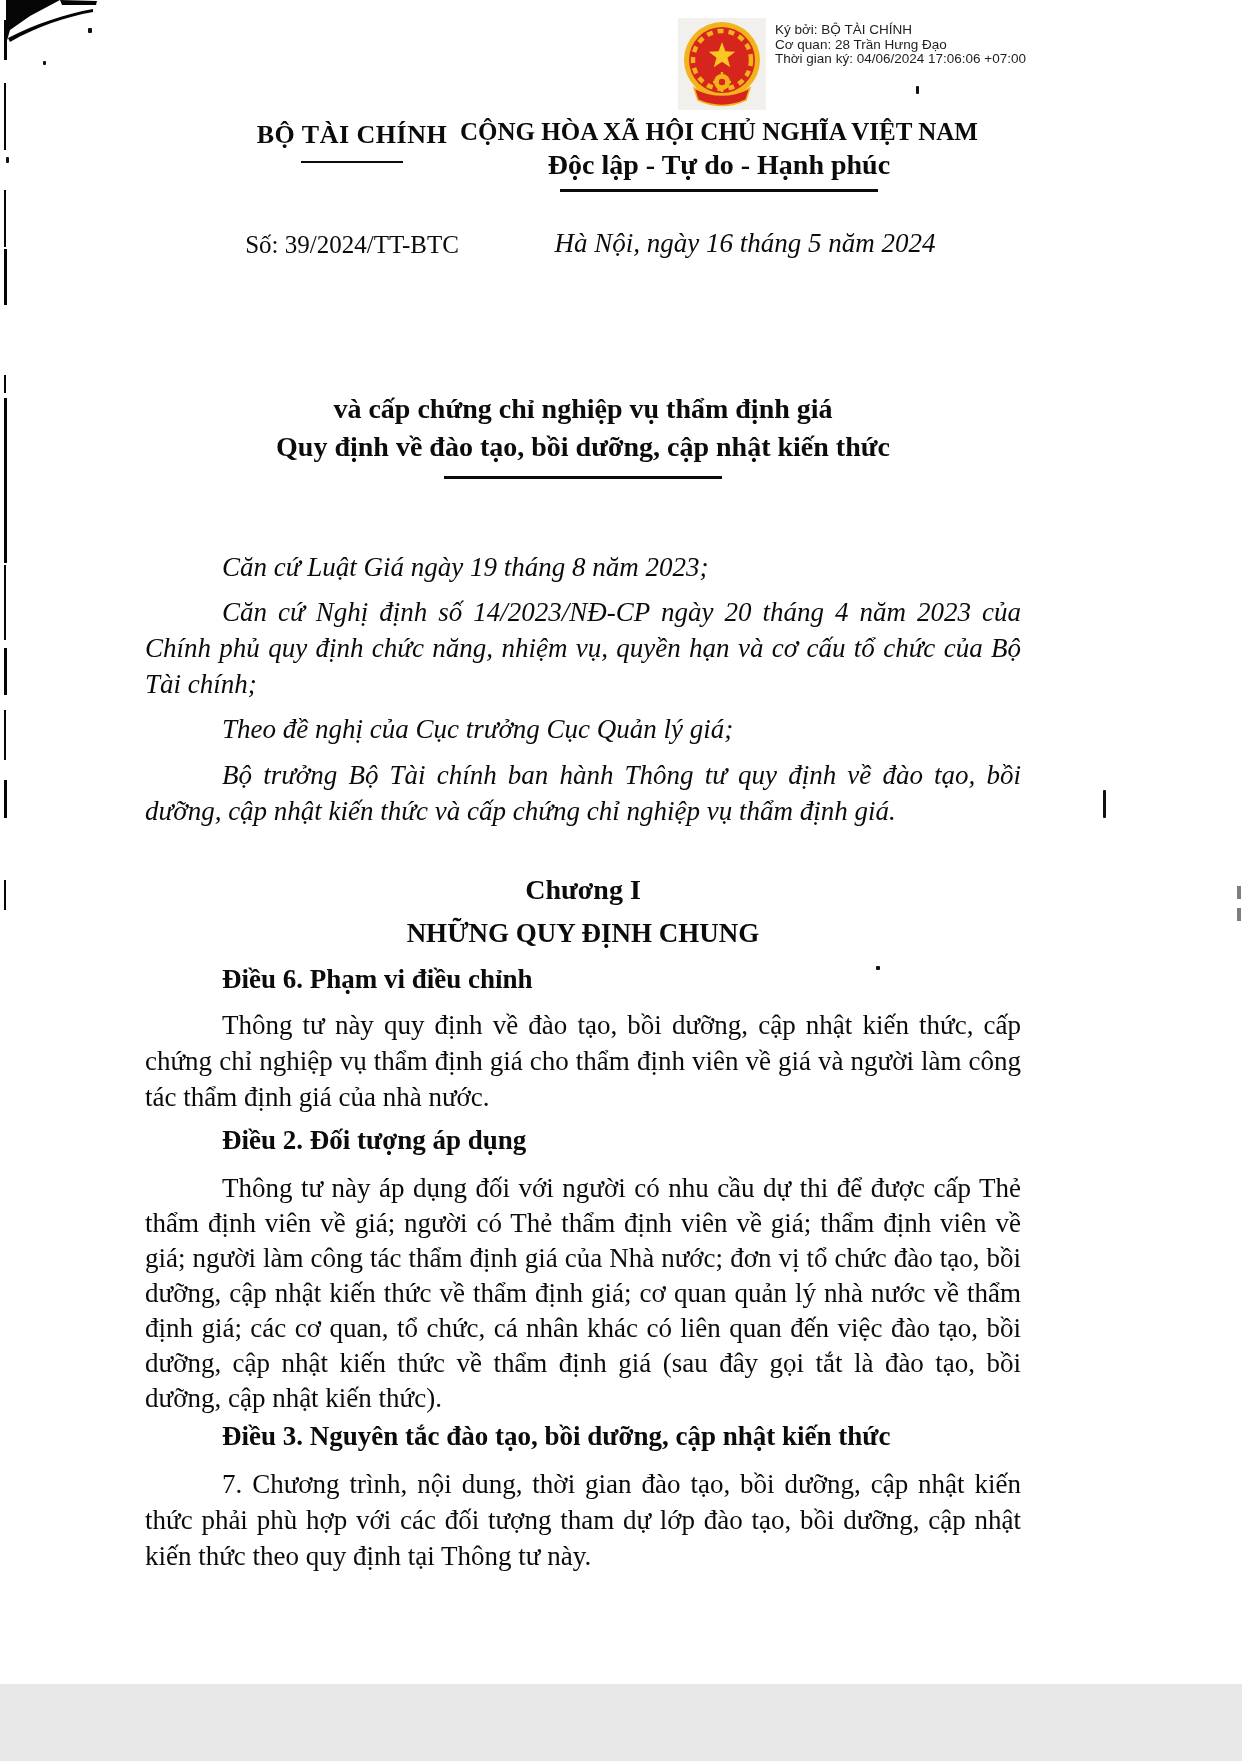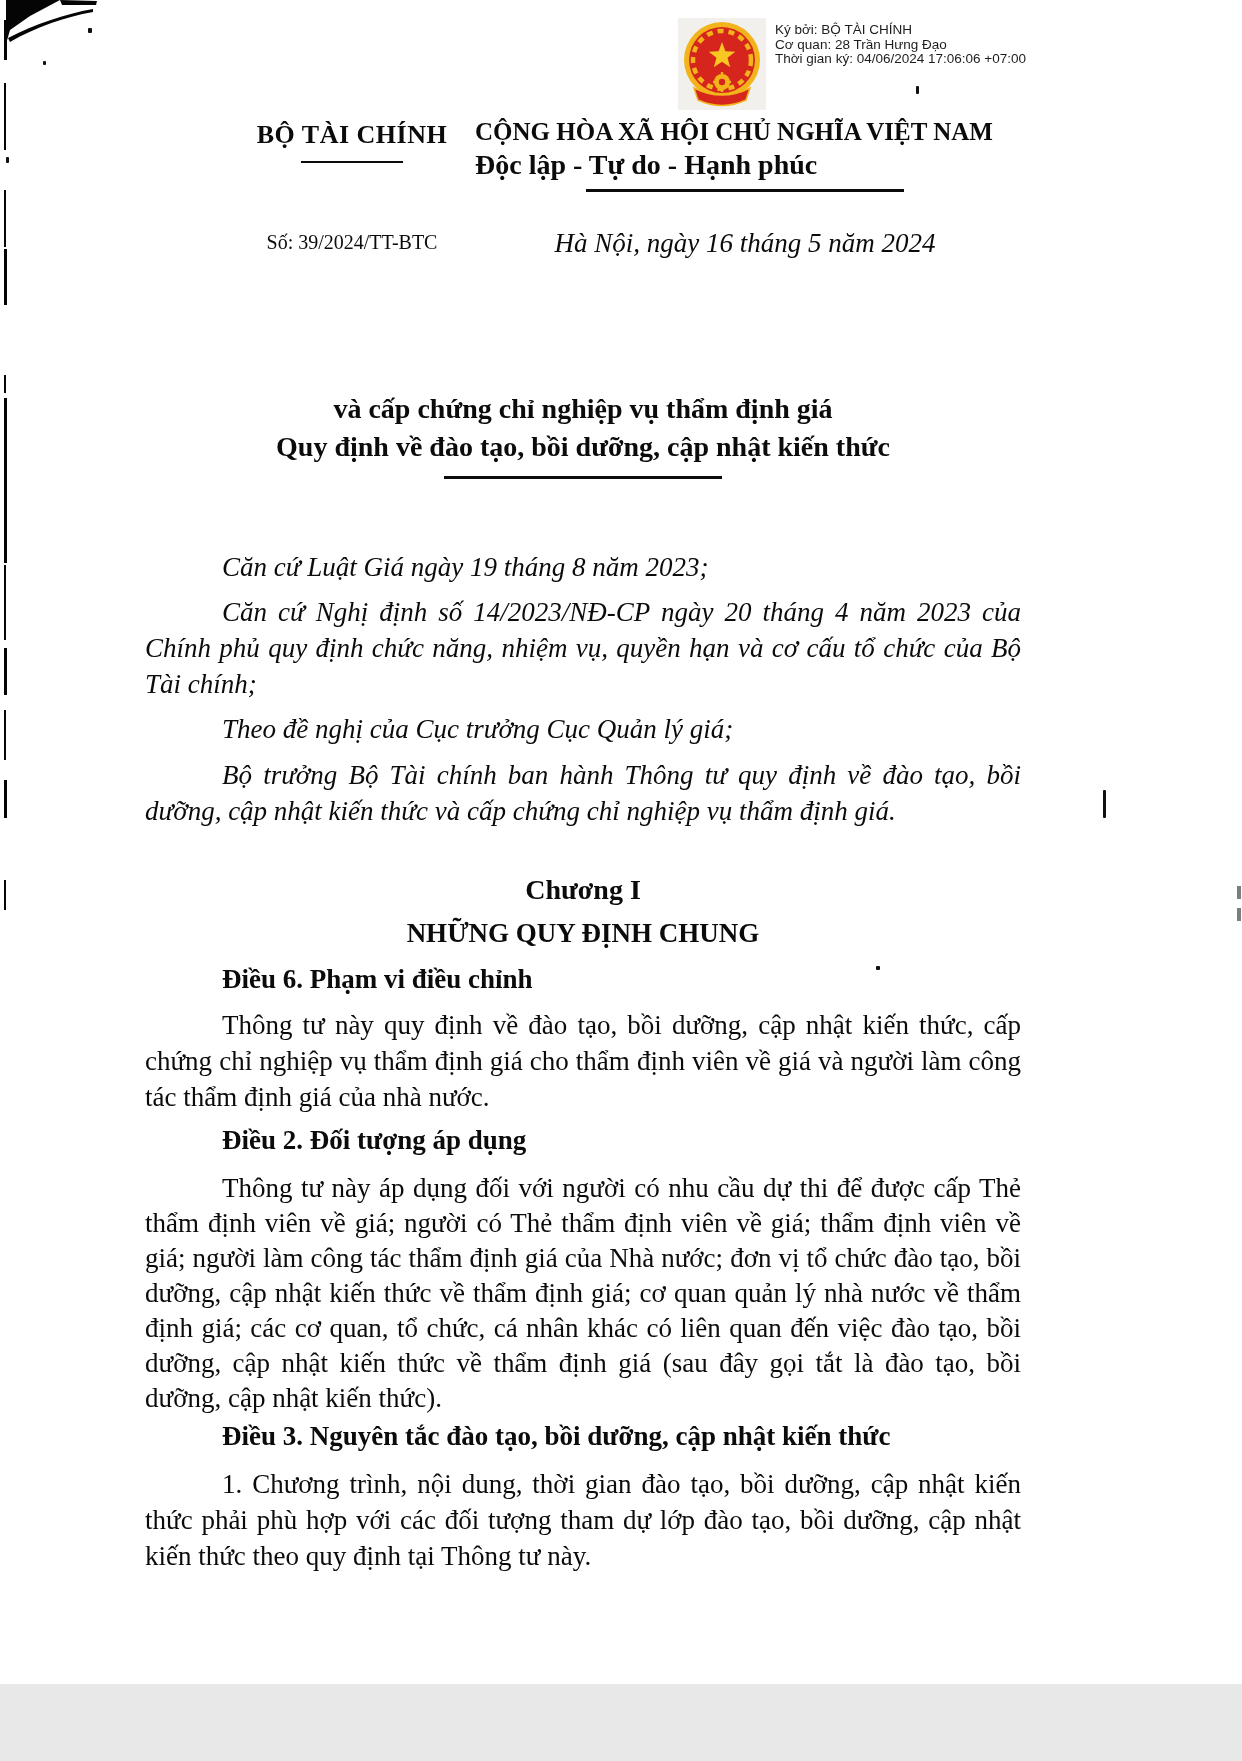--- a/index.html
+++ b/index.html
@@ -18,25 +18,25 @@
   .emblem { width:88px; height:92px; display:block; }
   .sig-text {
     font-family:"Liberation Sans","DejaVu Sans",sans-serif;
     font-size:13.5px; line-height:14.5px; padding-top:5px;
     white-space:nowrap; color:#1d1d1d;
   }
   
   .header-left { position:absolute; left:192px; top:120px; width:320px; text-align:center; }
   .issuer { font-size:26px; font-weight:700; letter-spacing:0.5px; }
   .header-left .rule { width:102px; height:2px; background:#0b0b0b; margin:11px auto 0; }
-  .header-right { position:absolute; left:475px; top:118px; width:540px; }
+  .header-right { position:absolute; left:449px; top:118px; width:540px; text-align:center; }
   .motto1 { font-size:25px; font-weight:700; }
   .motto2 { font-size:28px; font-weight:700; margin-top:3px; }
   .header-right .rule { width:318px; height:3px; background:#0b0b0b; margin:8px auto 0; }
-  .doc-number { position:absolute; left:192px; top:231px; width:320px; text-align:center; font-size:20px; }
+  .doc-number { position:absolute; left:192px; top:231px; width:320px; text-align:center; font-size:25px; }
   .place-date { position:absolute; left:475px; top:228px; width:540px; text-align:center; font-size:27px; font-style:italic; }
   
   .title-block { position:absolute; left:145px; top:390px; width:876px; text-align:center; }
   .doc-type { font-size:29px; font-weight:700; letter-spacing:1px; }
   .subject { font-size:28px; font-weight:700; margin-top:6px; }
   .title-rule { width:278px; height:3px; background:#0b0b0b; margin:13px auto 0; }
   
   .para {
     position:absolute; left:145px; width:876px;
     font-size:27px; line-height:36px; text-align:justify; text-indent:77px;
@@ -134,15 +134,15 @@
   <div class="center-h chapter-no">Chương I</div>
   <div class="center-h chapter-title">NHỮNG QUY ĐỊNH CHUNG</div>
 
   <div class="art-h art1-h">Điều 6. Phạm vi điều chỉnh</div>
   <p class="para art1-p">Thông tư này quy định về đào tạo, bồi dưỡng, cập nhật kiến thức, cấp chứng chỉ nghiệp vụ thẩm định giá cho thẩm định viên về giá và người làm công tác thẩm định giá của nhà nước.</p>
 
   <div class="art-h art2-h">Điều 2. Đối tượng áp dụng</div>
   <p class="para art2-p">Thông tư này áp dụng đối với người có nhu cầu dự thi để được cấp Thẻ thẩm định viên về giá; người có Thẻ thẩm định viên về giá; thẩm định viên về giá; người làm công tác thẩm định giá của Nhà nước; đơn vị tổ chức đào tạo, bồi dưỡng, cập nhật kiến thức về thẩm định giá; cơ quan quản lý nhà nước về thẩm định giá; các cơ quan, tổ chức, cá nhân khác có liên quan đến việc đào tạo, bồi dưỡng, cập nhật kiến thức về thẩm định giá (sau đây gọi tắt là đào tạo, bồi dưỡng, cập nhật kiến thức).</p>
 
   <div class="art-h art3-h">Điều 3. Nguyên tắc đào tạo, bồi dưỡng, cập nhật kiến thức</div>
-  <p class="para art3-p">1. Chương trình, nội dung, thời gian đào tạo, bồi dưỡng, cập nhật kiến thức phải phù hợp với các đối tượng tham dự lớp đào tạo, bồi dưỡng, cập nhật kiến thức theo quy định tại Thông tư này.</p>
+  <p class="para art3-p">7. Chương trình, nội dung, thời gian đào tạo, bồi dưỡng, cập nhật kiến thức phải phù hợp với các đối tượng tham dự lớp đào tạo, bồi dưỡng, cập nhật kiến thức theo quy định tại Thông tư này.</p>
 
 </div>
 
 </body></html>

